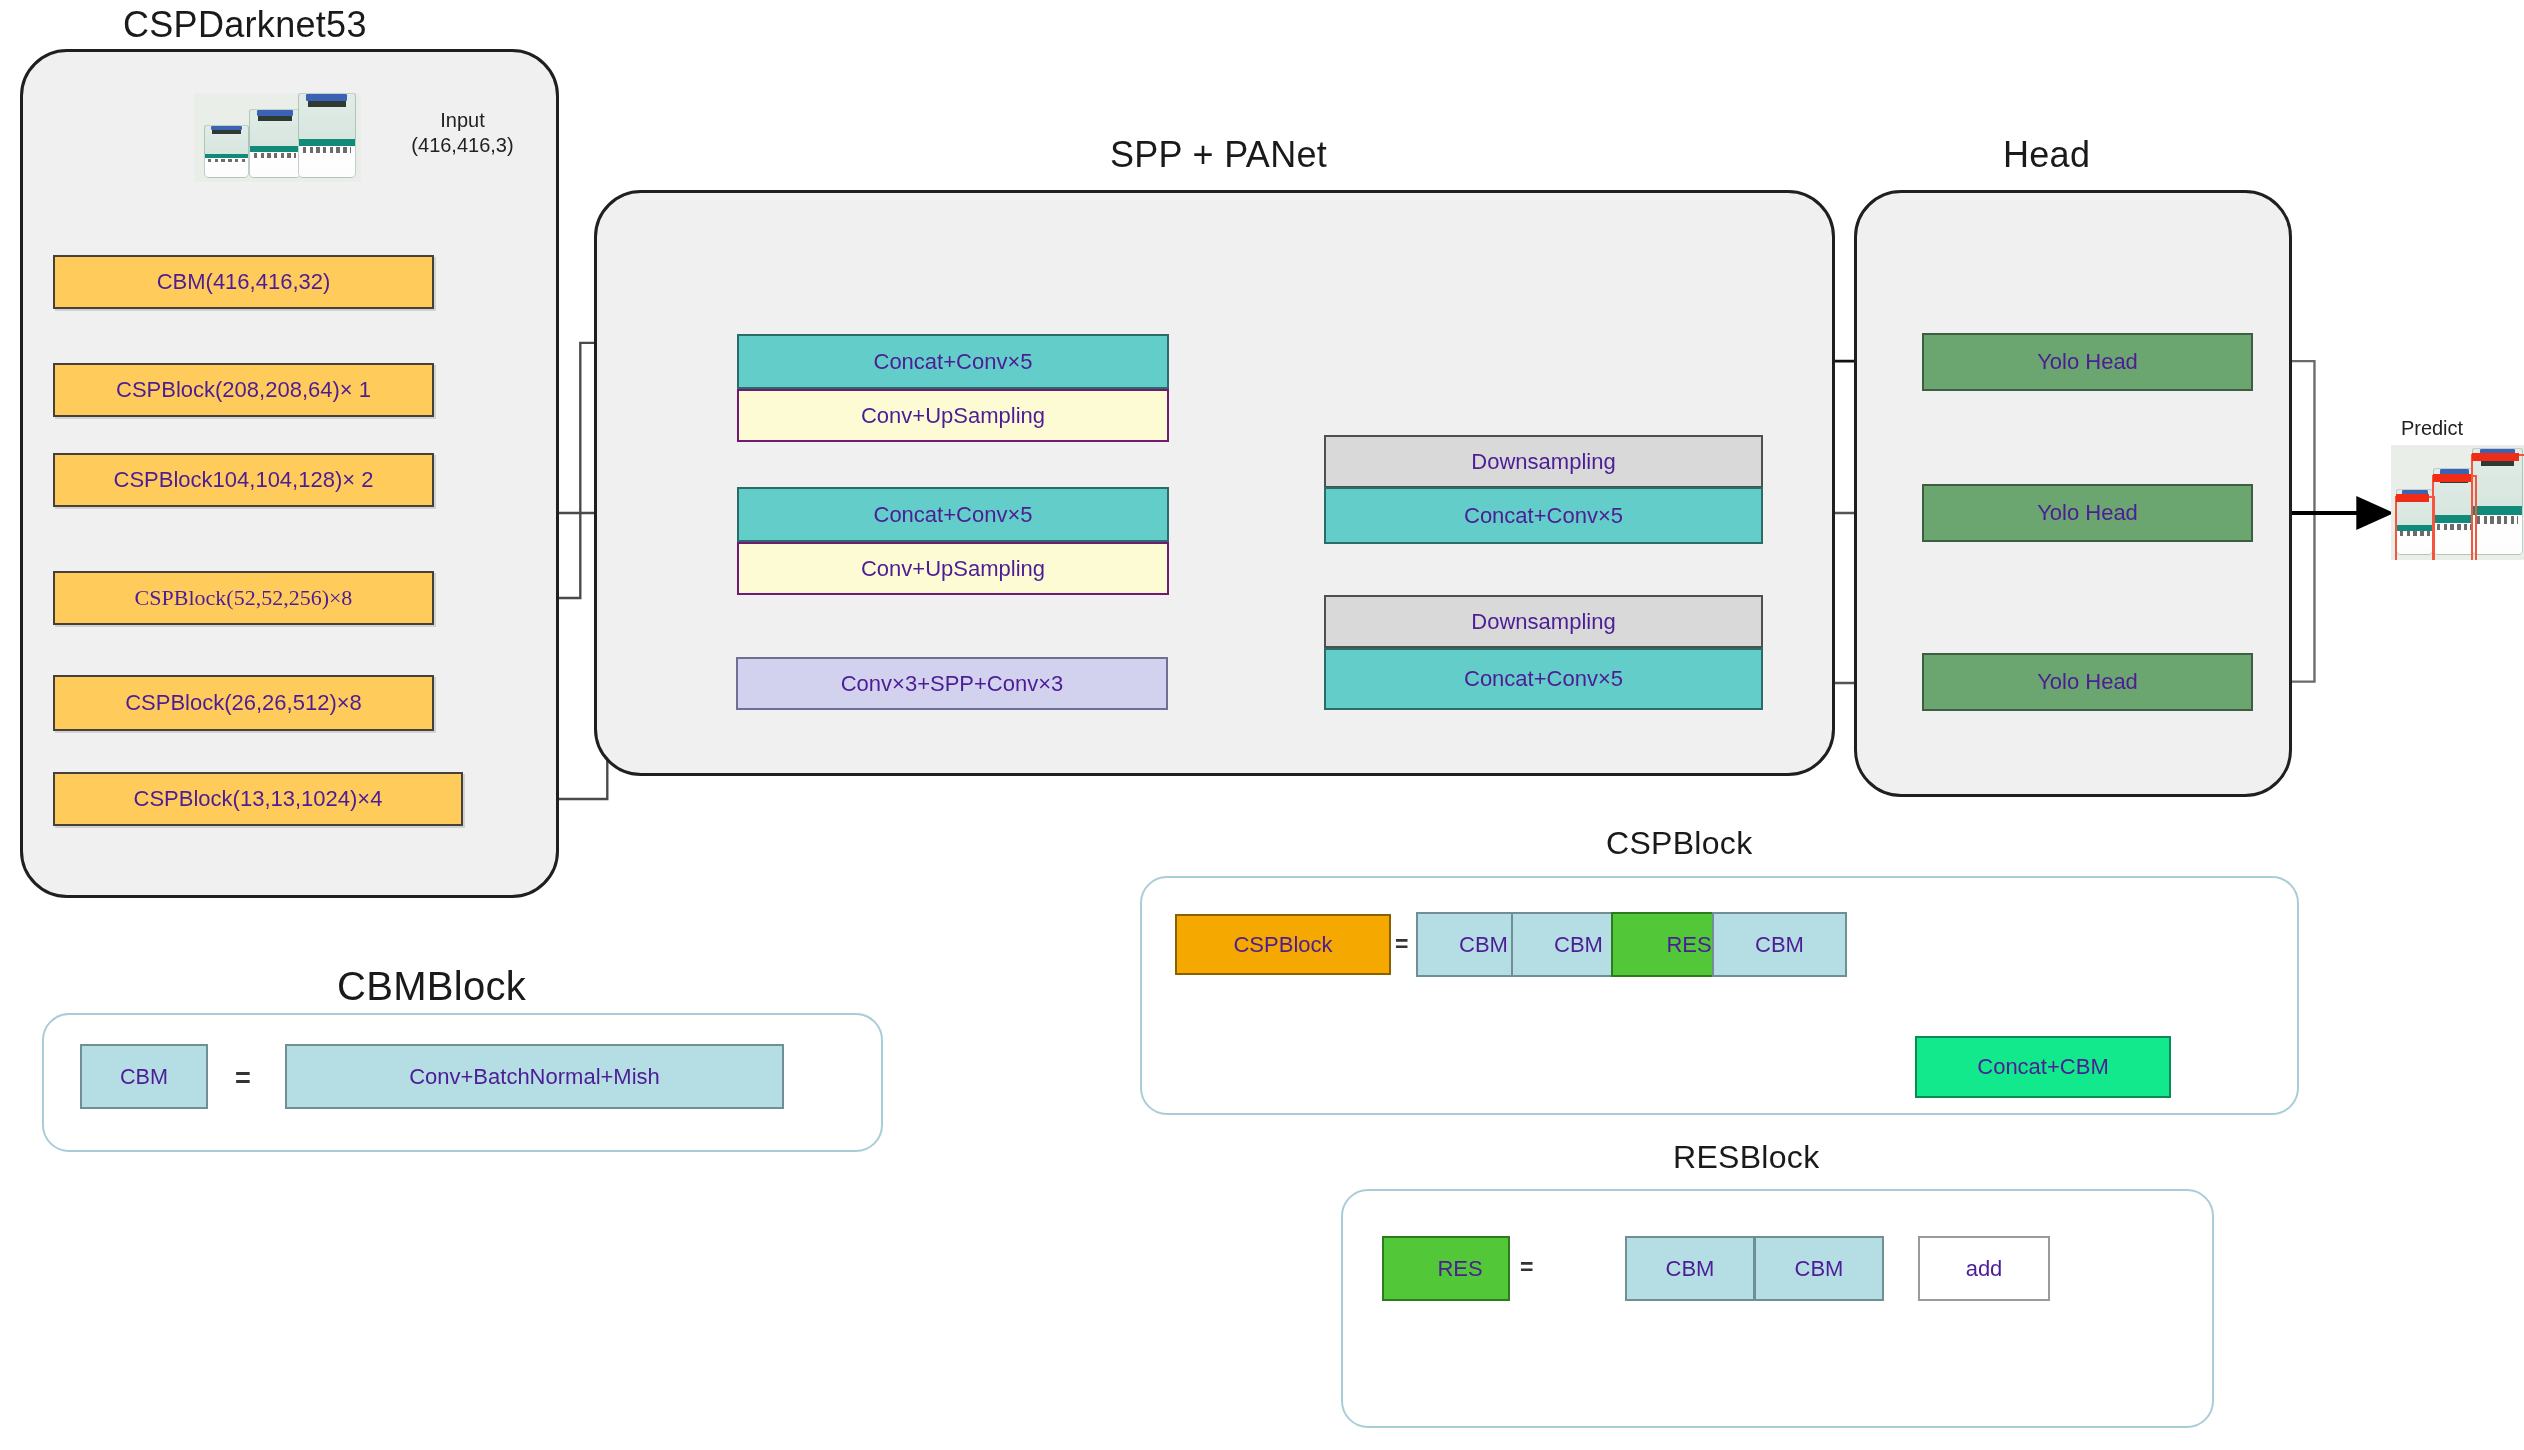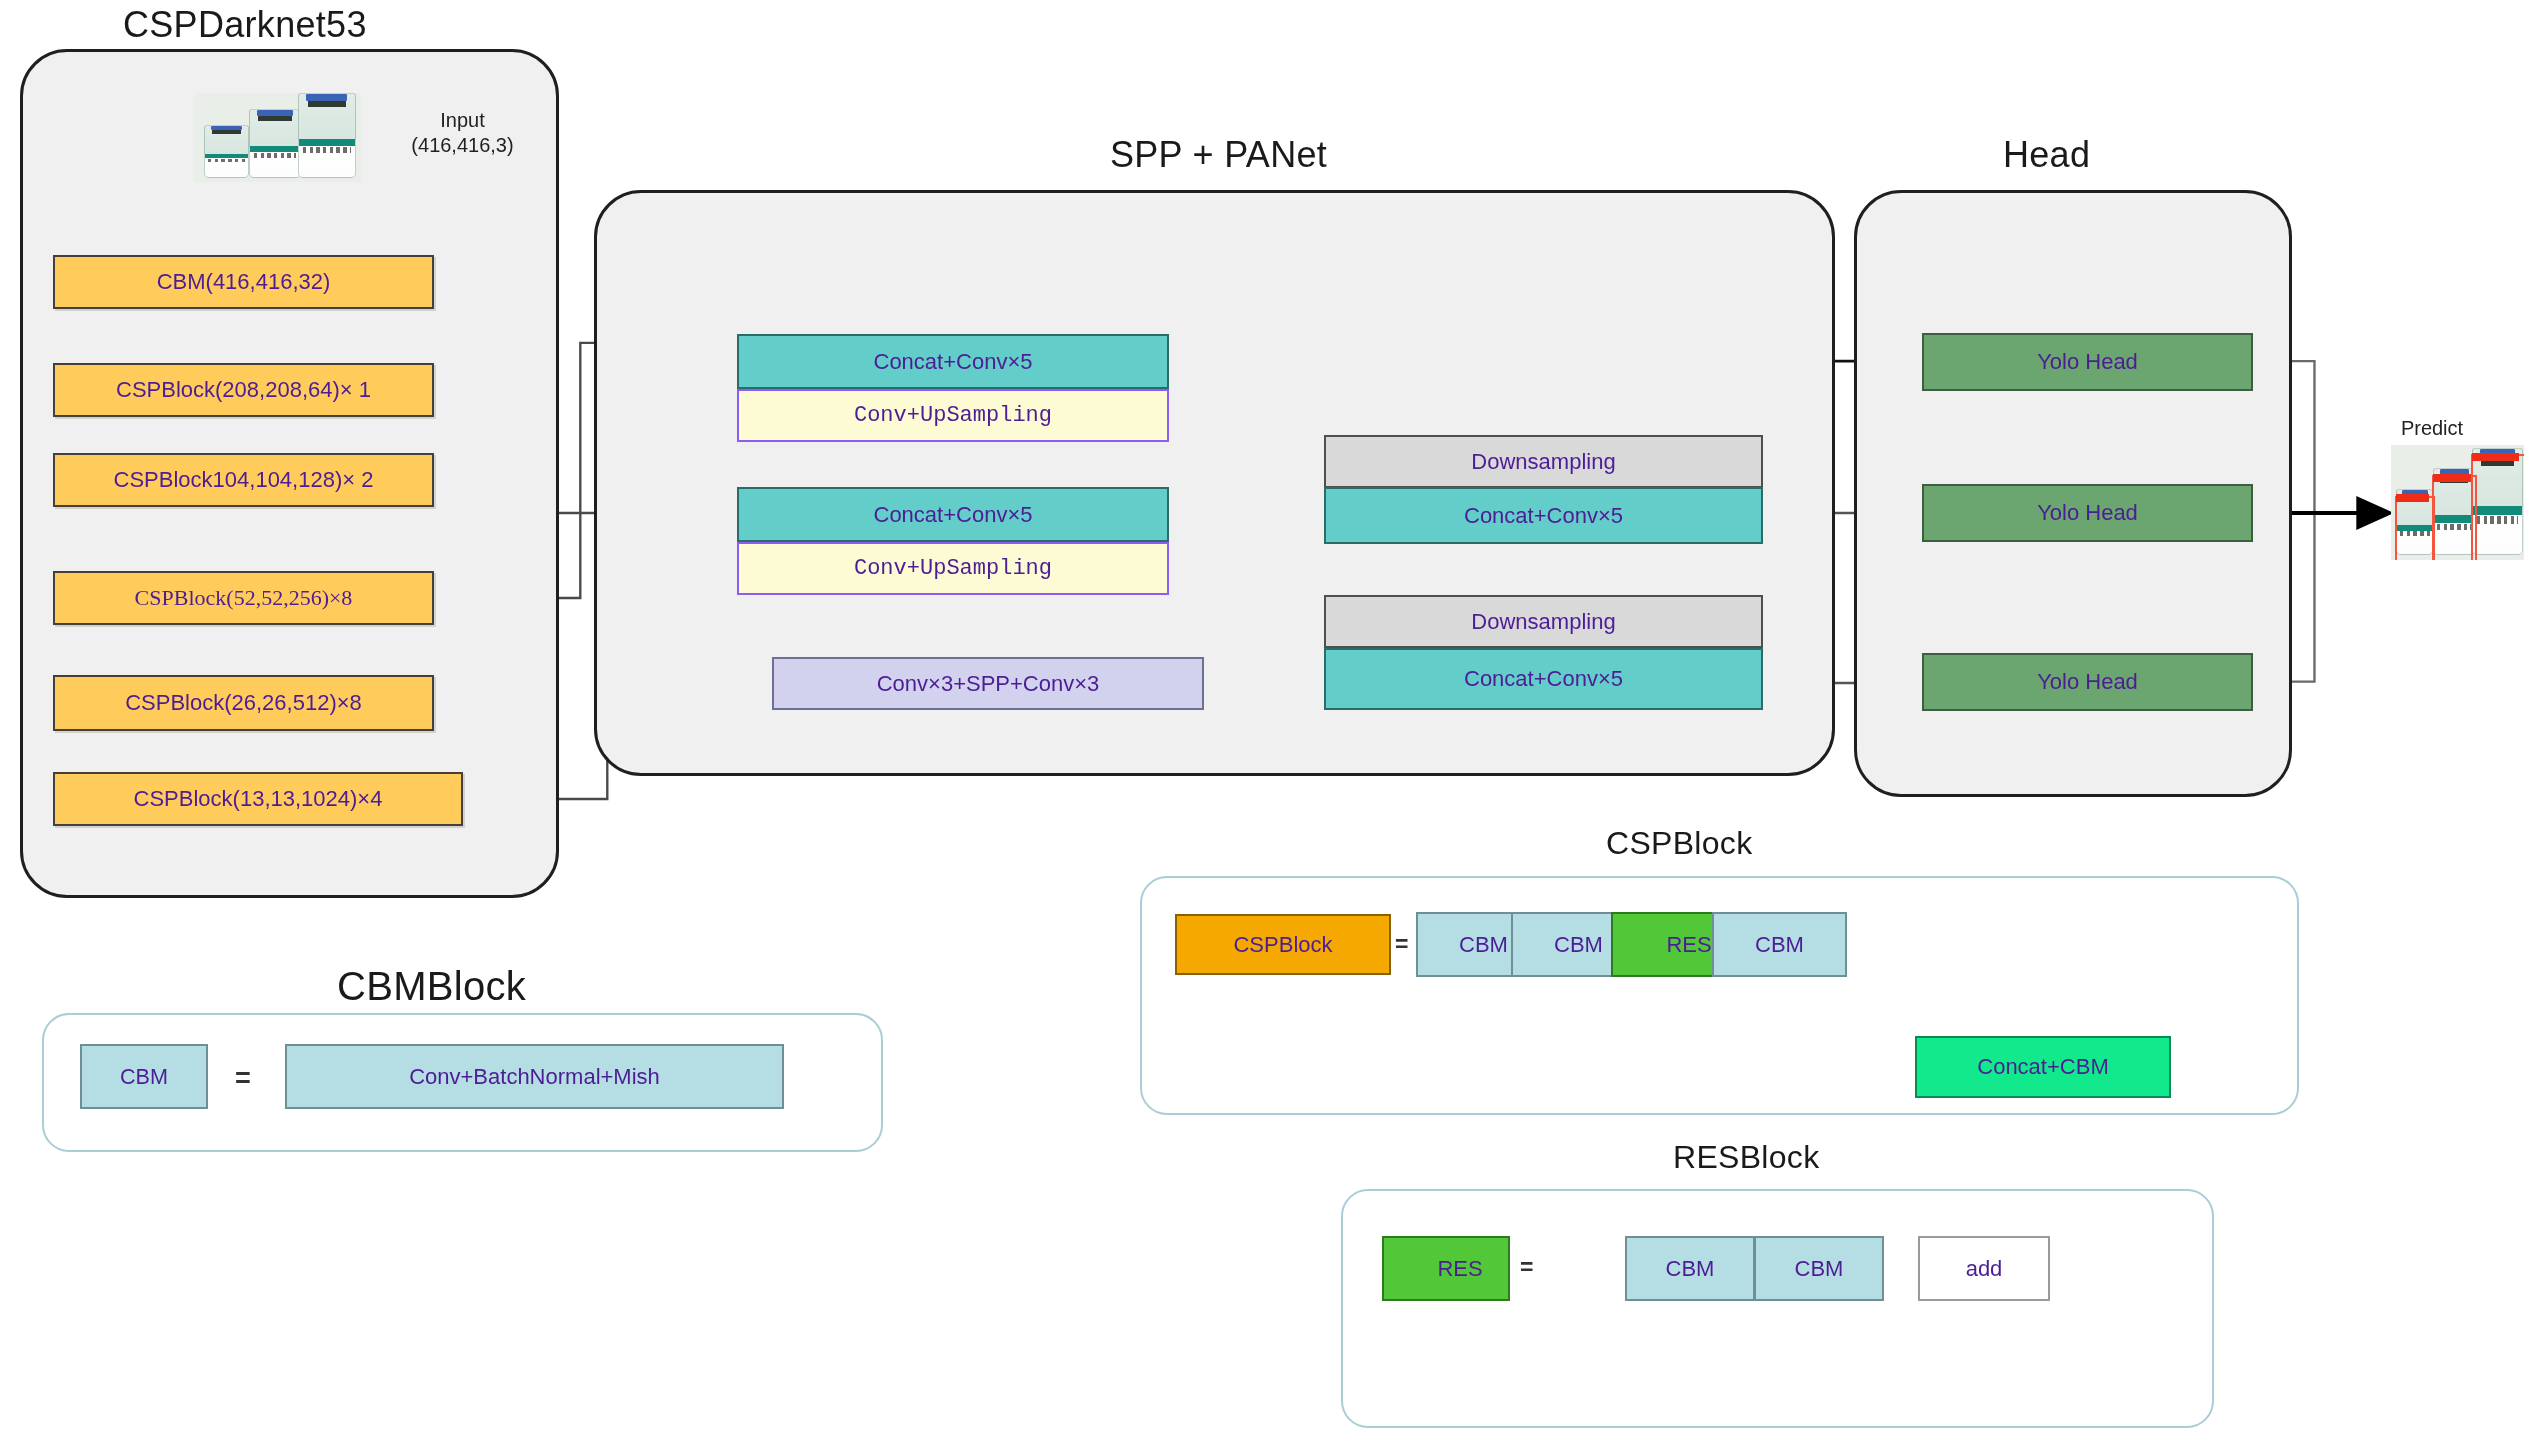--- a/index.html
+++ b/index.html
@@ -11,21 +11,21 @@
              white-space:nowrap;letter-spacing:0.3px;}
 
   .panel{position:absolute;background:#f0f0f0;border:3.4px solid #1f1f1f;border-radius:47px;}
 
   
   .blk{position:absolute;box-sizing:border-box;display:flex;align-items:center;
        justify-content:center;text-align:center;white-space:nowrap;
        font-size:22px;color:#4c1d95;line-height:1;}
   .blk.orange{background:#ffcc5c;border:2px solid #46403a;box-shadow:2px 2px 0 rgba(0,0,0,.12);}
   .blk.teal{background:#63cdc9;border:2px solid #2b6b68;}
-  .blk.yellow{background:#fdfbd4;border:2px solid #8b5cf6;font-family:Liberation Mono, monospace;}
+  .blk.yellow{background:#fdfbd4;border:2px solid #701a75;}
   .blk.grey{background:#d9d9d9;border:2px solid #4f4f4f;}
   .blk.lav{background:#d2d2ee;border:2px solid #6f6f94;}
   .blk.green{background:#6ba570;border:2px solid #3e5e41;}
   .blk.lblue{background:#b4dde4;border:2px solid #6f8e96;}
   .blk.kgreen{background:#52c838;border:2px solid #2d7a1f;padding-left:28px;}
   .blk.sgreen{background:#12e98c;border:2px solid #0a8a55;}
   .blk.white{background:#ffffff;border:2px solid #9a9a9a;}
   .blk.amber{background:#f5a800;border:2px solid #8a6000;}
 
   .legend-box{position:absolute;background:#fff;border:2.7px solid #a9cdd6;border-radius:27px;}
@@ -171,21 +171,21 @@
 
   <div class="sec-title" style="left:1110px;top:134px;">SPP +  PANet</div>
   <div class="panel" style="left:594px;top:190px;width:1235px;height:580px;"></div>
 
   <div class="blk teal" style="left:737px;top:334px;width:432px;height:55px;">Concat+Conv×5</div>
   <div class="blk yellow" style="left:737px;top:389px;width:432px;height:53px;">Conv+UpSampling</div>
 
   <div class="blk teal" style="left:737px;top:487px;width:432px;height:55px;">Concat+Conv×5</div>
   <div class="blk yellow" style="left:737px;top:542px;width:432px;height:53px;">Conv+UpSampling</div>
 
-  <div class="blk lav" style="left:772px;top:657px;width:432px;height:53px;">Conv×3+SPP+Conv×3</div>
+  <div class="blk lav" style="left:736px;top:657px;width:432px;height:53px;">Conv×3+SPP+Conv×3</div>
 
   <div class="blk grey" style="left:1324px;top:435px;width:439px;height:53px;">Downsampling</div>
   <div class="blk teal" style="left:1324px;top:487px;width:439px;height:57px;">Concat+Conv×5</div>
 
   <div class="blk grey" style="left:1324px;top:595px;width:439px;height:53px;">Downsampling</div>
   <div class="blk teal" style="left:1324px;top:648px;width:439px;height:62px;">Concat+Conv×5</div>
 
   <div class="sec-title" style="left:2003px;top:134px;">Head</div>
   <div class="panel" style="left:1854px;top:190px;width:432px;height:601px;"></div>
 

